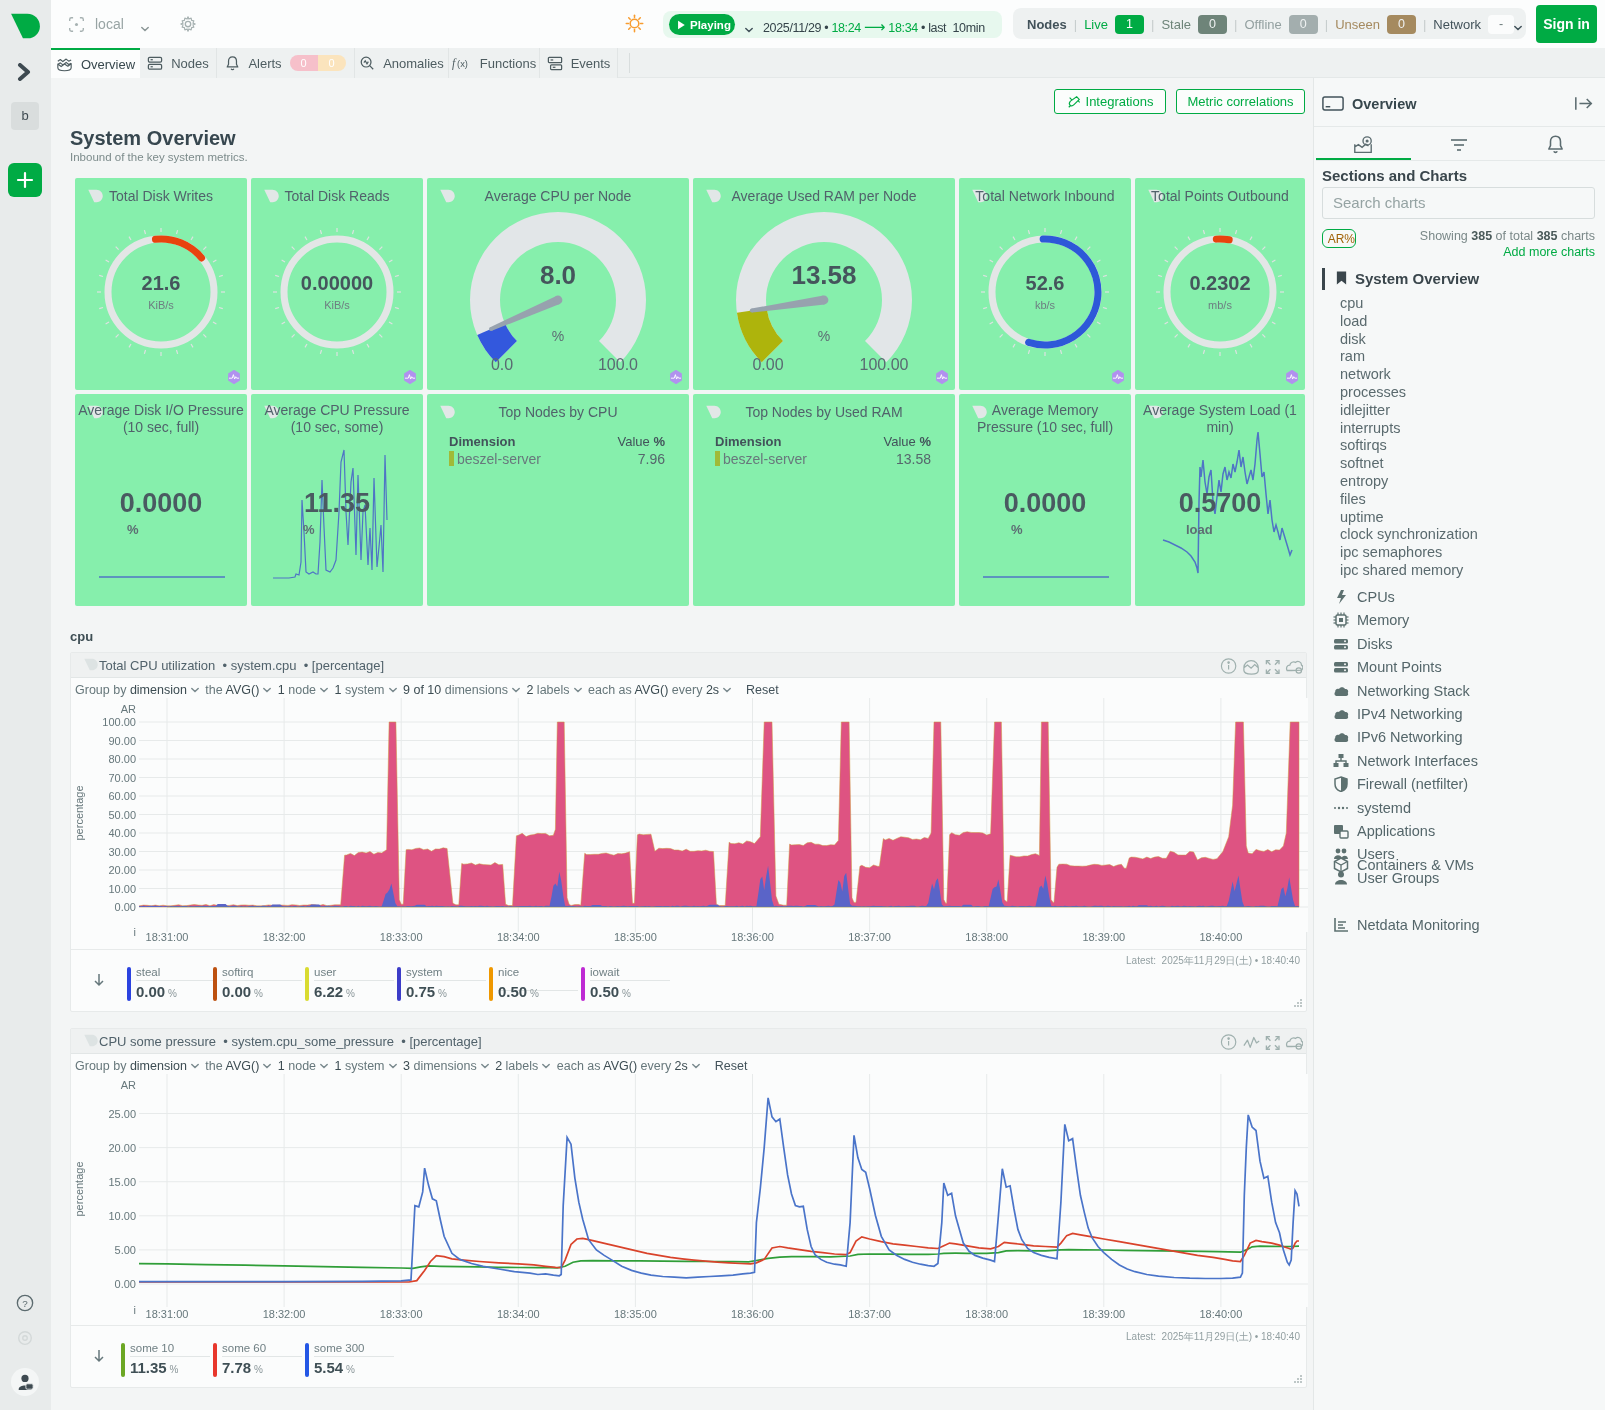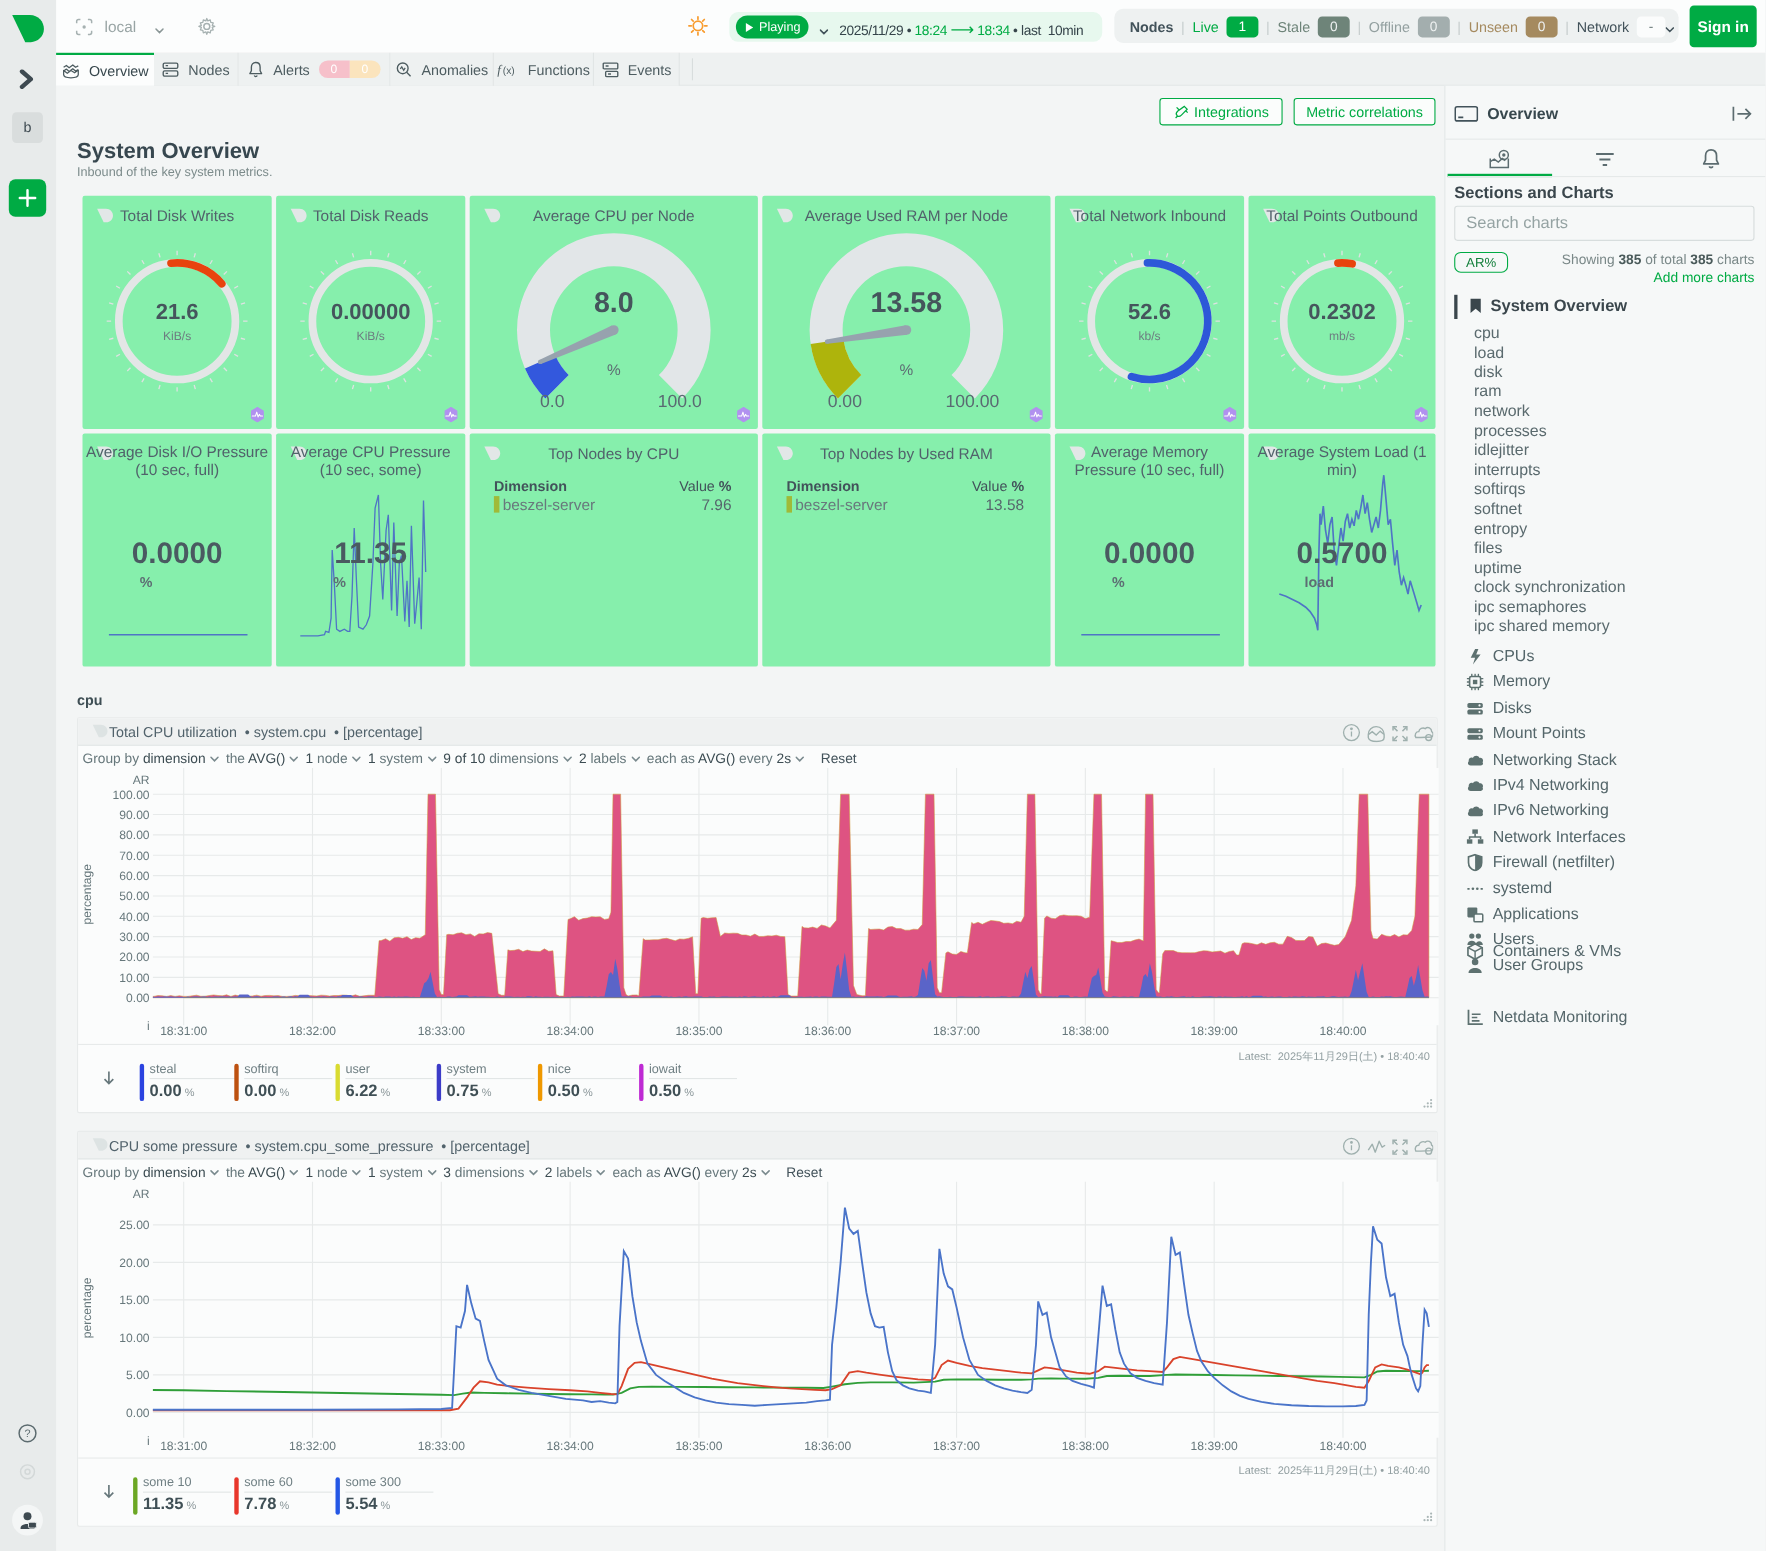--- a/index.html
+++ b/index.html
@@ -63,21 +63,21 @@
       <line x1="16" y1="16" x2="17.7" y2="17.7"></line>
 <line x1="16" y1="6" x2="17.7" y2="4.3"></line>
       <line x1="4.3" y1="17.7" x2="6" y2="16"></line>
 </g>
   </svg>
 <div style="position:absolute;left:663px;top:11px;width:339px;height:27px;background:#e7f8ee;border-radius:8px"></div>
 <div style="position:absolute;left:669px;top:14px;width:66px;height:21px;background:#00ab44;border-radius:11px;display:flex;align-items:center;padding-left:7px">
     <svg width="10" height="10" viewBox="0 0 12 12">
       <path d="M2.5 1 L10.5 6 L2.5 11 Z" fill="#fff"></path>
     </svg>
-    <span style="color:#fff;font-size:11.5px;font-weight:normal;margin-left:4px">Playing</span>
+    <span style="color:#fff;font-size:11.5px;font-weight:bold;margin-left:4px">Playing</span>
   </div>
 <div style="position:absolute;left:741px;top:20px"><svg width="8" height="6" viewBox="0 0 10 7" style="margin:0 3px 1px 4px;display:inline-block">
       <path d="M1 1.5 L5 5.5 L9 1.5" stroke="#42525a" stroke-width="1.8" fill="none" stroke-linecap="round"></path>
     </svg></div>
 <div style="position:absolute;left:763px;top:18px;font-size:12.5px;letter-spacing:-0.35px;color:#35444a">2025/11/29 • <span style="color:#00ab44">18:24</span> <span style="color:#00ab44;font-size:15px">⟶</span> <span style="color:#00ab44">18:34</span> • last&nbsp; 10min</div>
 <div style="position:absolute;left:1013px;top:8px;width:513px;height:31px;background:#eef1f1;border-radius:8px"></div>
 <div style="position:absolute;left:1027px;top:15px;font-size:13px;color:#42525a;display:flex;align-items:center;gap:7px">
 <b>Nodes</b>
     <span style="color:#c6cdcd">|</span>
 <span style="color:#00ab44">Live</span>
@@ -529,21 +529,21 @@
 <div style="position:absolute;left:9px;top:0;width:80px;font-size:11.5px;color:#6f7f83;border-bottom:1px solid #e2e6e6;padding-bottom:2px">user</div>
 <div style="position:absolute;left:9px;top:17px;font-size:15px;font-weight:bold;color:#3f4f55">6.22<span style="font-size:10px;font-weight:normal;color:#8a9699"> %</span></div>
 </div>
     <div style="position:absolute;left:326px;top:313px;width:92px;height:38px">
 <div style="position:absolute;left:0;top:1px;width:4px;height:34px;background:#3c3cc8;border-radius:2px"></div>
 <div style="position:absolute;left:9px;top:0;width:80px;font-size:11.5px;color:#6f7f83;border-bottom:1px solid #e2e6e6;padding-bottom:2px">system</div>
 <div style="position:absolute;left:9px;top:17px;font-size:15px;font-weight:bold;color:#3f4f55">0.75<span style="font-size:10px;font-weight:normal;color:#8a9699"> %</span></div>
 </div>
     <div style="position:absolute;left:418px;top:313px;width:92px;height:38px">
 <div style="position:absolute;left:0;top:1px;width:4px;height:34px;background:#ef9800;border-radius:2px"></div>
-<div style="position:absolute;left:9px;top:0;width:80px;font-size:11.5px;color:#6f7f83;border-bottom:1px solid #e2e6e6;padding-bottom:2px">nice</div>
+<div style="position:absolute;left:9px;top:0;width:80px;font-size:11.5px;color:#6f7f83;border-bottom:1px solid #e2e6e6;padding-bottom:12px">nice</div>
 <div style="position:absolute;left:9px;top:17px;font-size:15px;font-weight:bold;color:#3f4f55">0.50<span style="font-size:10px;font-weight:normal;color:#8a9699"> %</span></div>
 </div>
     <div style="position:absolute;left:510px;top:313px;width:92px;height:38px">
 <div style="position:absolute;left:0;top:1px;width:4px;height:34px;background:#be2ad3;border-radius:2px"></div>
 <div style="position:absolute;left:9px;top:0;width:80px;font-size:11.5px;color:#6f7f83;border-bottom:1px solid #e2e6e6;padding-bottom:2px">iowait</div>
 <div style="position:absolute;left:9px;top:17px;font-size:15px;font-weight:bold;color:#3f4f55">0.50<span style="font-size:10px;font-weight:normal;color:#8a9699"> %</span></div>
 </div>
 <svg style="position:absolute;right:3px;bottom:3px" width="10" height="10">
       <g fill="#aab6b6">
         <circle cx="8" cy="2" r="1"></circle>
@@ -699,21 +699,21 @@
       <line x1="7" y1="12" x2="11" y2="12"></line>
     </g>
   </svg>
 <svg width="19" height="20" style="position:absolute;left:1546px;top:134px" viewBox="0 0 17 18">
     <path d="M8.5 2 C5.5 2 4 4.2 4 6.8 L4 10.5 L2.5 13.5 L14.5 13.5 L13 10.5 L13 6.8 C13 4.2 11.5 2 8.5 2 Z M7 15.5 A1.6 1.6 0 0 0 10 15.5" stroke="#5c6c70" stroke-width="1.4" fill="none" stroke-linejoin="round"></path>
   </svg>
 <div style="position:absolute;left:1316px;top:158px;width:95px;height:3px;background:#00ab44"></div>
 <div style="position:absolute;left:1316px;top:160px;width:289px;height:1px;background:#e5e9e9"></div>
 <div style="position:absolute;left:1322px;top:167px;font-size:15px;font-weight:bold;color:#3a464c">Sections and Charts</div>
 <div style="position:absolute;left:1322px;top:187px;width:273px;height:32px;border:1px solid #d7dddd;border-radius:3px;background:#f6f8f8;font-size:15px;color:#95a3a3;line-height:30px;padding-left:10px">Search charts</div>
-<div style="position:absolute;left:1322px;top:229px;width:49px;height:19px;border:1.5px solid #00ab44;border-radius:6px;color:#15803d;font-size:12px;text-align:center;line-height:19px">AR%</div>
+<div style="position:absolute;left:1322px;top:229px;width:34px;height:19px;border:1.5px solid #00ab44;border-radius:6px;color:#a16207;font-size:12px;text-align:right;line-height:19px">AR%</div>
 <div style="position:absolute;right:10px;top:229px;font-size:12.5px;color:#7a8888">Showing <b style="color:#4a5a5a">385</b> of total <b style="color:#4a5a5a">385</b> charts</div>
 <div style="position:absolute;right:10px;top:245px;font-size:12.5px;color:#00ab44">Add more charts</div>
 <div style="position:absolute;left:1322px;top:268px;width:3px;height:22px;background:#3a464c"></div>
 <svg style="position:absolute;left:1335px;top:270px" width="13" height="16" viewBox="0 0 14 17">
     <path d="M2 1.5 L12 1.5 L12 15.5 L7 11.5 L2 15.5 Z" fill="#3a464c"></path>
   </svg>
 <div style="position:absolute;left:1355px;top:270px;font-size:15px;font-weight:bold;color:#3a464c">System Overview</div>
 <div class="sbitem" style="left:1340px;top:295px">cpu</div>
 <div class="sbitem" style="left:1340px;top:312.8px">load</div>
 <div class="sbitem" style="left:1340px;top:330.6px">disk</div>

